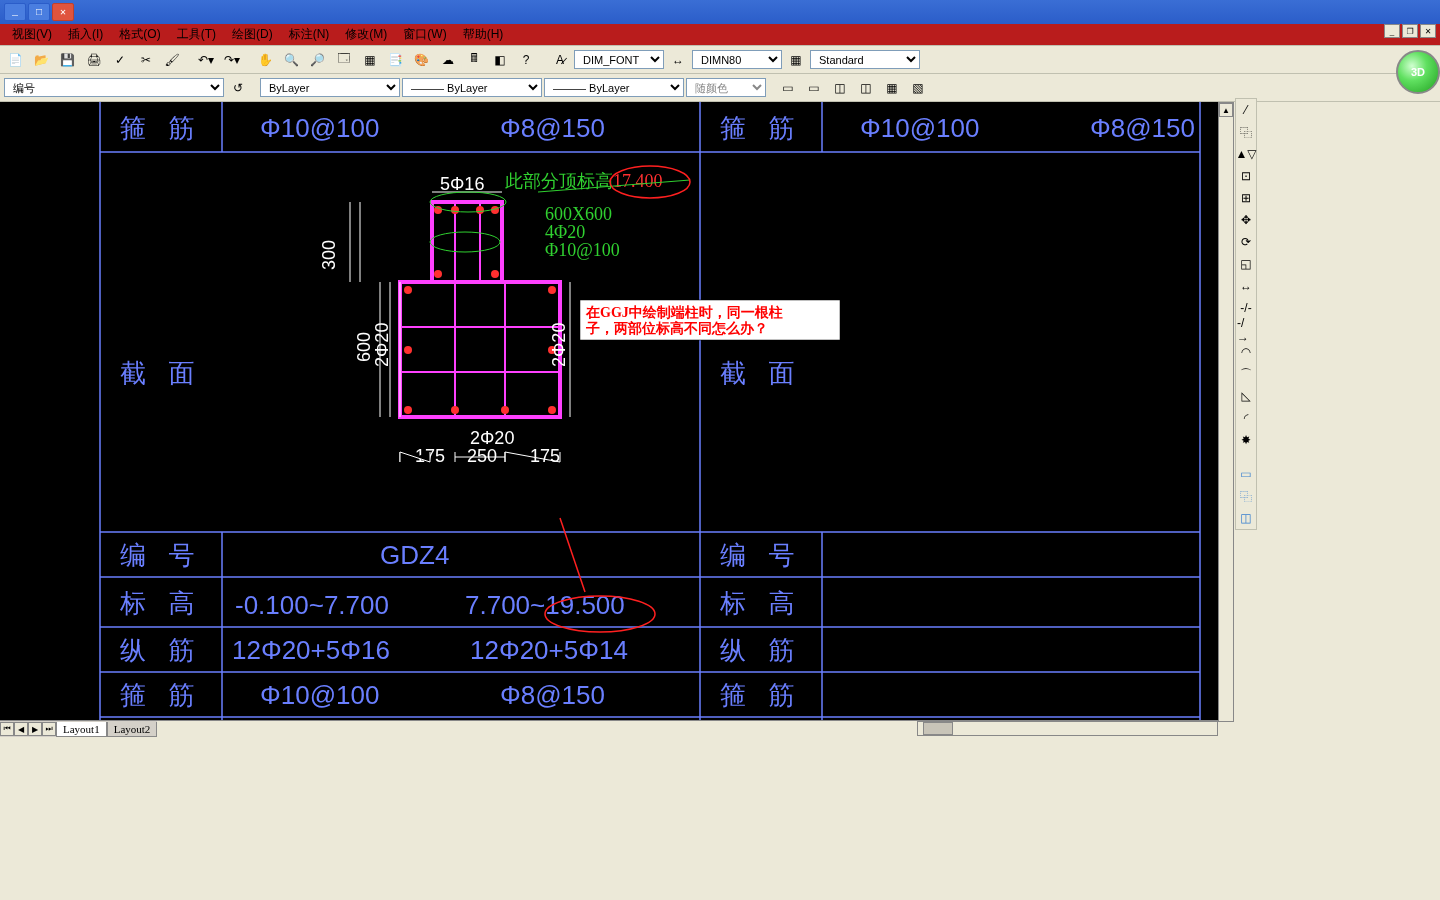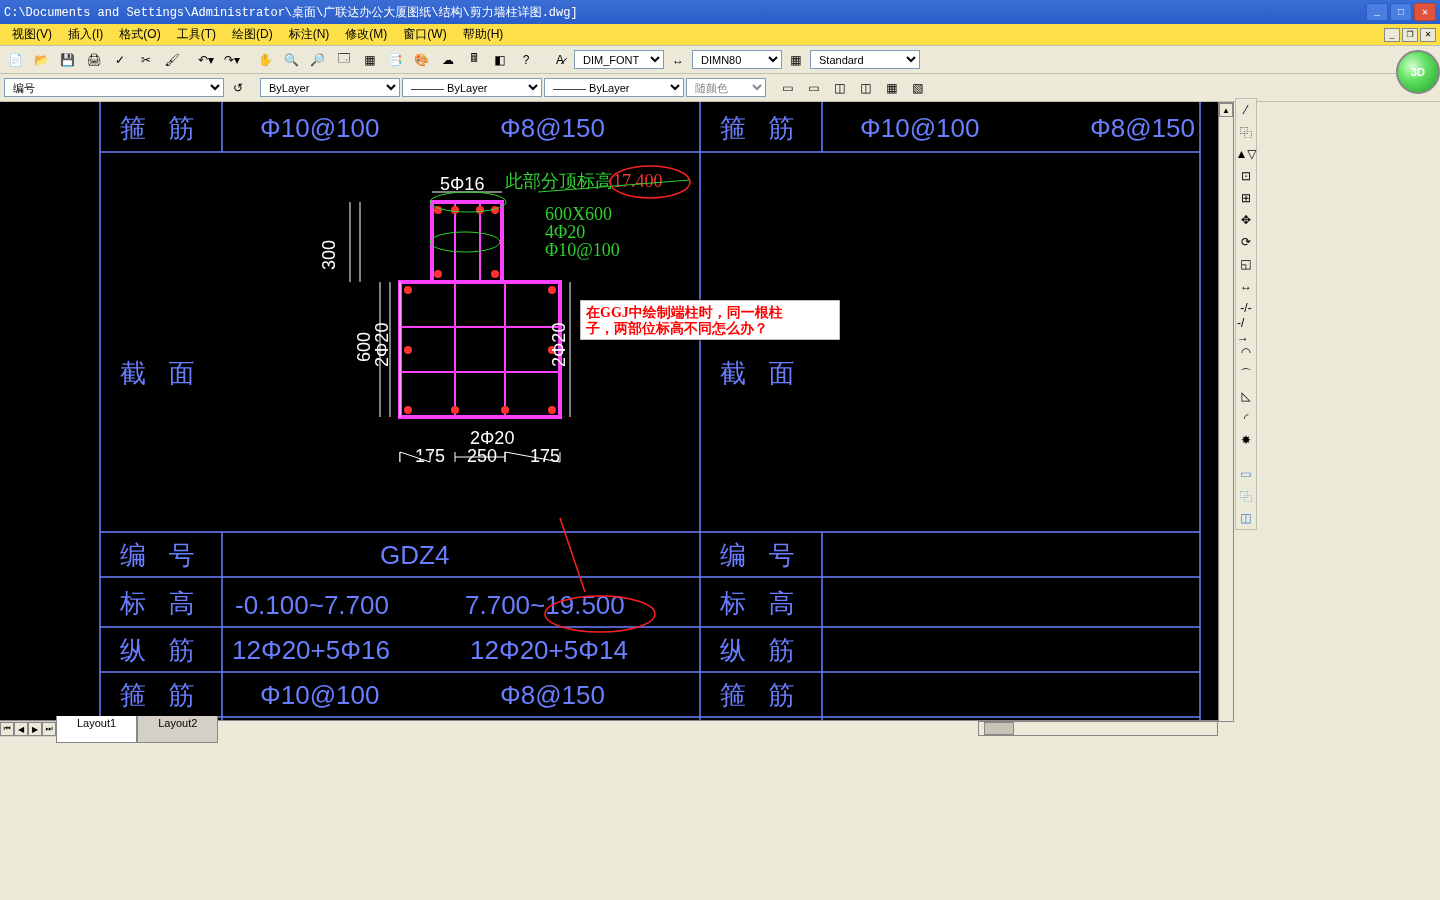--- a/index.html
+++ b/index.html
@@ -26,24 +26,24 @@
   width: 22px; height: 18px;
   background: #4a7ee0;
   border: 1px solid #2b5dc9;
   display: flex; align-items: center; justify-content: center;
   color: #fff; font-size: 10px; font-weight: bold;
   border-radius: 2px;
 }
 .winbtn.close { background: #e0543e; border-color: #c0402c; }
 
 .menubar {
-  background: #fde047;
+  background: #b91c1c;
   height: 22px;
   display: flex;
-  align-items: center;
+  align-items: flex-start;
   padding: 0 4px;
   font-size: 12px;
   border-bottom: 1px solid #c0c0b0;
 }
 .menuitem { padding: 2px 8px; cursor: default; }
 .mdi-controls { margin-left: auto; display: flex; gap: 2px; }
 .mdi-btn { width: 16px; height: 14px; border: 1px solid #888; background: #ece9d8; font-size: 8px; display:flex; align-items:center; justify-content:center; }
 
 .toolbar {
   background: #ece9d8;
@@ -99,21 +99,21 @@
   display: flex;
 }
 .tabstrip {
   display: flex;
   align-items: center;
   background: #d4d0c8;
   font-size: 11px;
   height: 16px;
 }
 .tabnav { width: 14px; height: 14px; border: 1px solid #888; background: #ece9d8; display:flex; align-items:center; justify-content:center; font-size:8px;}
-.layouttab { padding: 0 20px; background: #fff; border: 1px solid #888; border-top: none; height: 27px; line-height:15px;}
+.layouttab { padding: 0 6px; background: #fff; border: 1px solid #888; border-top: none; height: 15px; line-height:15px;font-family:Liberation Serif, serif;}
 .layouttab.inactive { background: #d4d0c8; text-align: right; }
 .scrollbar {
   flex: 1;
   background: #ece9d8;
   position: relative;
   border: 1px solid #888;
 }
 .scrollthumb { position: absolute; height: 100%; background: #c8c4b8; border: 1px solid #888; }
 .vscroll {
   position: absolute;
@@ -149,21 +149,20 @@
   background: radial-gradient(circle at 35% 35%, #d0ffd0, #60e060 40%, #20a020);
   border: 2px solid #888;
   display:flex; align-items:center; justify-content:center;
   color:#fff; font-weight:bold; font-size:11px;text-align:center;
 }
 </style>
 </head>
 <body>
 
 <div class="titlebar">
-  <span class="titlebar-text">C:\Documents and Settings\Administrator\桌面\广联达办公大厦图纸\结构\剪力墙柱详图.dwg]</span>
   <div class="winbtns">
     <div class="winbtn">_</div>
     <div class="winbtn">□</div>
     <div class="winbtn close">✕</div>
   </div>
 </div>
 
 <div class="menubar">
   <span class="menuitem">视图(V)</span>
   <span class="menuitem">插入(I)</span>

